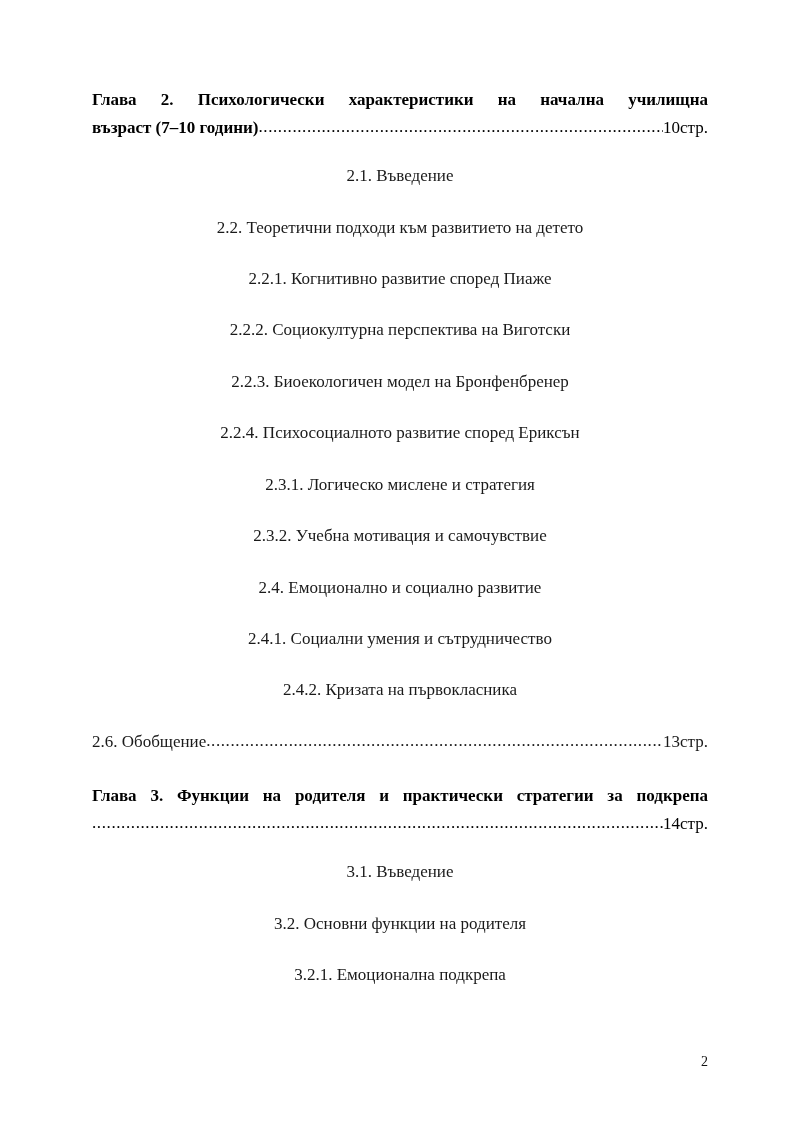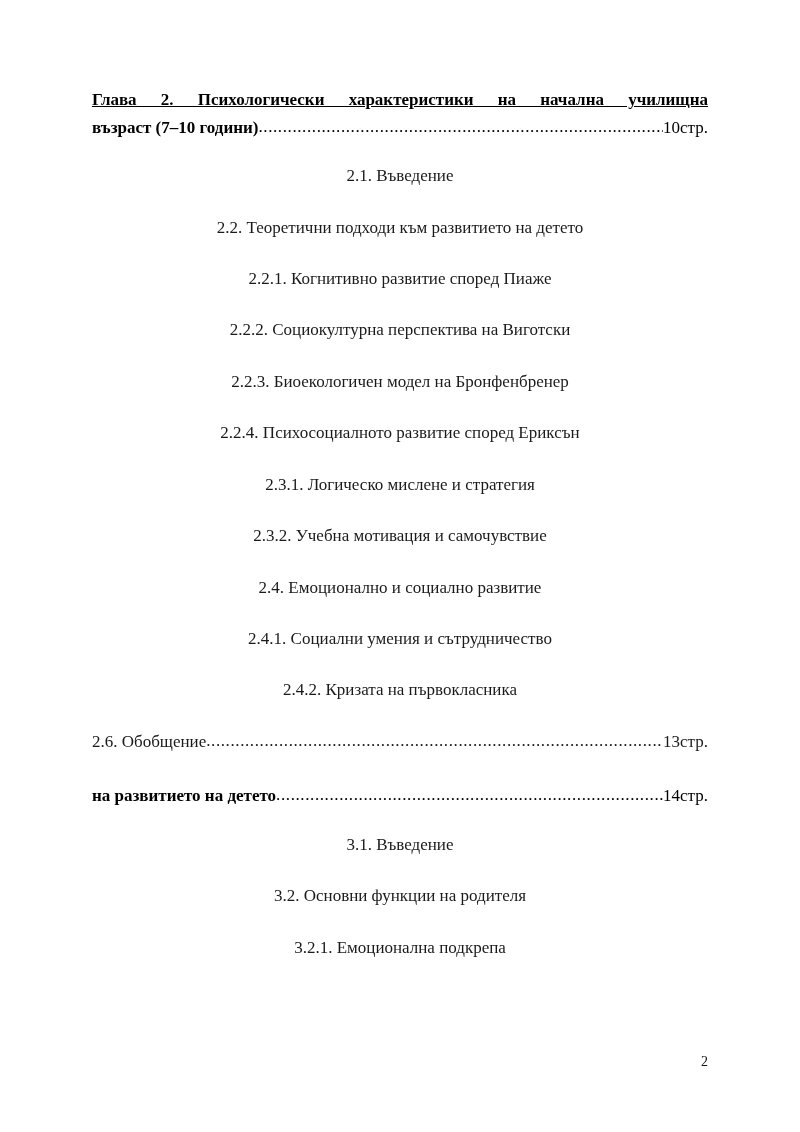--- a/index.html
+++ b/index.html
@@ -43,21 +43,20 @@
     line-height: 1.62;
     margin: 0 0 24px 0;
     text-align: justify;
     color: #000000;
   }
   .chapter .line1 {
     display: block;
     text-align: justify;
     text-align-last: justify;
     white-space: normal;
-    text-decoration: underline;
   }
   .chapter .line2 {
     display: flex;
     align-items: flex-start;
     width: 100%;
     white-space: nowrap;
   }
   .chapter .line2 .lead {
     flex: 0 0 auto;
   }
@@ -135,22 +134,22 @@
     <div class="entry">2.4.1. Социални умения и сътрудничество</div>
     <div class="entry">2.4.2. Кризата на първокласника</div>
 
     <div class="entry leader">
       <span class="lead">2.6. Обобщение</span>
       <span class="dots">....................................................................................................................................................................................................................................................................................................................................................................................................................................................................................</span>
       <span class="pageno">13стр.</span>
     </div>
 
     <div class="chapter">
+      <span class="line1">Глава 3. Функции на родителя и практически стратегии за подкрепа</span>
       <span class="line2">
-        <span class="lead">на развитието на детето</span>
         <span class="dots">...........................................................................................................................................................................................................................................................................................................................................................................................................................................................................</span>
         <span class="pageno">14стр.</span>
       </span>
     </div>
 
     <div class="entry">3.1. Въведение</div>
     <div class="entry">3.2. Основни функции на родителя</div>
     <div class="entry">3.2.1. Емоционална подкрепа</div>
 
   </div>

